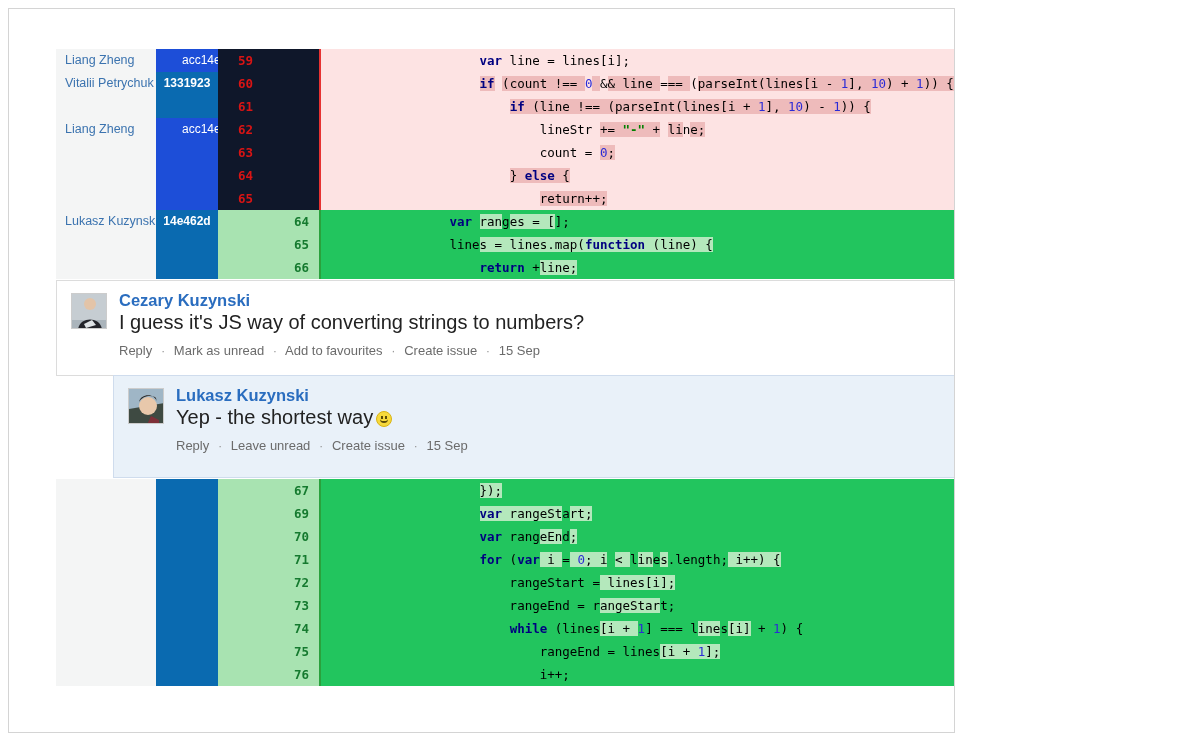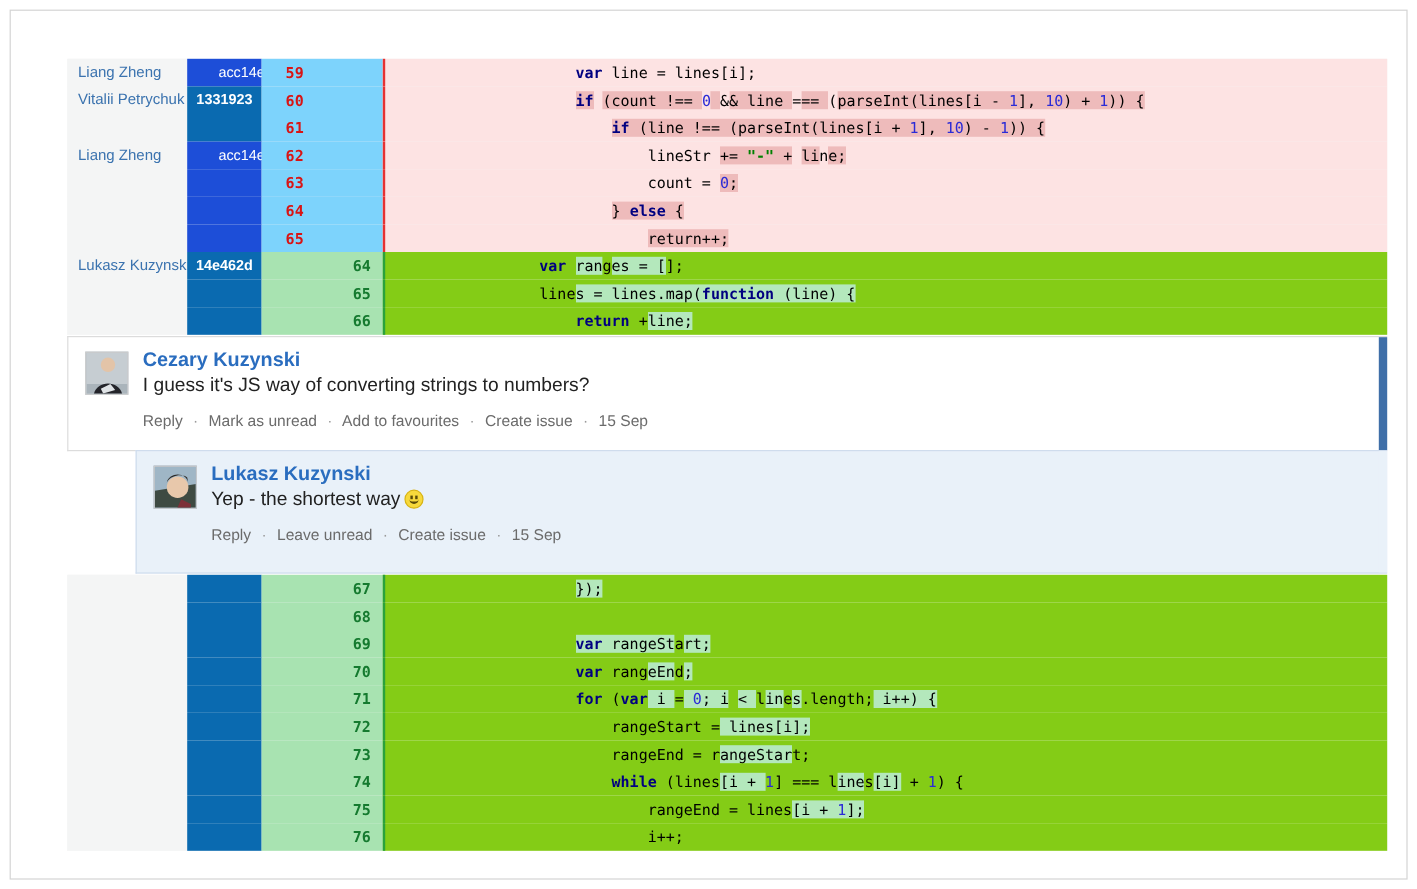--- a/index.html
+++ b/index.html
@@ -6,21 +6,21 @@
   html, body {
     margin: 0; padding: 0;
     width: 1181px; height: 741px;
     background: #ffffff;
     font-family: "Liberation Sans", sans-serif;
     overflow: hidden;
   }
   #page {
     position: absolute;
     left: 8px; top: 8px;
-    width: 1165px; height: 725px;
+    width: 947px; height: 725px;
     background: #ffffff;
     border: 1px solid #d4d4d4;
     overflow: hidden;
   }
 
   
   .code-block {
     position: absolute;
     left: 47px;
     width: 1100px;
@@ -70,27 +70,27 @@
     flex: 1 1 auto;
     font-family: "DejaVu Sans Mono", monospace;
     font-size: 12.5px;
     line-height: 23px;
     white-space: pre;
     overflow: hidden;
     position: relative;
   }
 
   
-  .row.del .c-lnum { background: #7dd3fc; color: #d91414; text-align: left; padding-left: 20px; }
+  .row.del .c-lnum { background: #0f172a; color: #d91414; text-align: left; padding-left: 20px; }
   .row.del .c-code { background: #fde3e3; border-left: 2px solid #e63232; padding-left: 8px; }
   .row.del .hl { background: #eebbbb; }
 
   
   .row.add .c-lnum { background: #a8e3b1; color: #157a2f; text-align: right; }
-  .row.add .c-code { background: #84cc16; border-left: 2px solid #2aa13d; padding-left: 8px; }
+  .row.add .c-code { background: #22c55e; border-left: 2px solid #2aa13d; padding-left: 8px; }
   .row.add .hl { background: #b4e8bc; }
 
   
   .k  { color: #000080; font-weight: bold; }
   .n  { color: #2b2bd6; }
   .s  { color: #008000; font-weight: bold; }
 
   
   #comments {
     position: absolute;
@@ -134,21 +134,21 @@
 
   .cbody { margin-left: 62px; padding-top: 9px; }
   .cname {
     color: #2a6dbf;
     font-weight: bold;
     font-size: 16.5px;
     line-height: 20px;
   }
   .ctext {
     color: #222222;
-    font-size: 16px;
+    font-size: 20px;
     line-height: 22px;
     margin-top: 1px;
   }
   .cactions {
     margin-top: 9px;
     font-size: 13px;
     color: #6b6b6b;
     line-height: 18px;
   }
   .cactions a { color: #6b6b6b; text-decoration: none; }
@@ -310,26 +310,20 @@
   <div class="code-block" id="block-bottom" style="top:470px;">
       <div class="row add">
         <div class="c-author"></div>
         <div class="c-hash "></div>
         <div class="c-lnum">67</div>
         <div class="c-code">&nbsp;&nbsp;&nbsp;&nbsp;&nbsp;&nbsp;&nbsp;&nbsp;&nbsp;&nbsp;&nbsp;&nbsp;&nbsp;&nbsp;&nbsp;&nbsp;&nbsp;&nbsp;&nbsp;&nbsp;<span class="hl">});</span></div>
       </div>
       <div class="row add">
         <div class="c-author"></div>
         <div class="c-hash "></div>
-        <div class="c-lnum">68</div>
-        <div class="c-code"></div>
-      </div>
-      <div class="row add">
-        <div class="c-author"></div>
-        <div class="c-hash "></div>
         <div class="c-lnum">69</div>
         <div class="c-code">&nbsp;&nbsp;&nbsp;&nbsp;&nbsp;&nbsp;&nbsp;&nbsp;&nbsp;&nbsp;&nbsp;&nbsp;&nbsp;&nbsp;&nbsp;&nbsp;&nbsp;&nbsp;&nbsp;&nbsp;<span class="hl"><span class="k">var</span> rangeSt</span>a<span class="hl">rt;</span></div>
       </div>
       <div class="row add">
         <div class="c-author"></div>
         <div class="c-hash "></div>
         <div class="c-lnum">70</div>
         <div class="c-code">&nbsp;&nbsp;&nbsp;&nbsp;&nbsp;&nbsp;&nbsp;&nbsp;&nbsp;&nbsp;&nbsp;&nbsp;&nbsp;&nbsp;&nbsp;&nbsp;&nbsp;&nbsp;&nbsp;&nbsp;<span class="k">var</span> rang<span class="hl">eEn</span>d<span class="hl">;</span></div>
       </div>
       <div class="row add">

